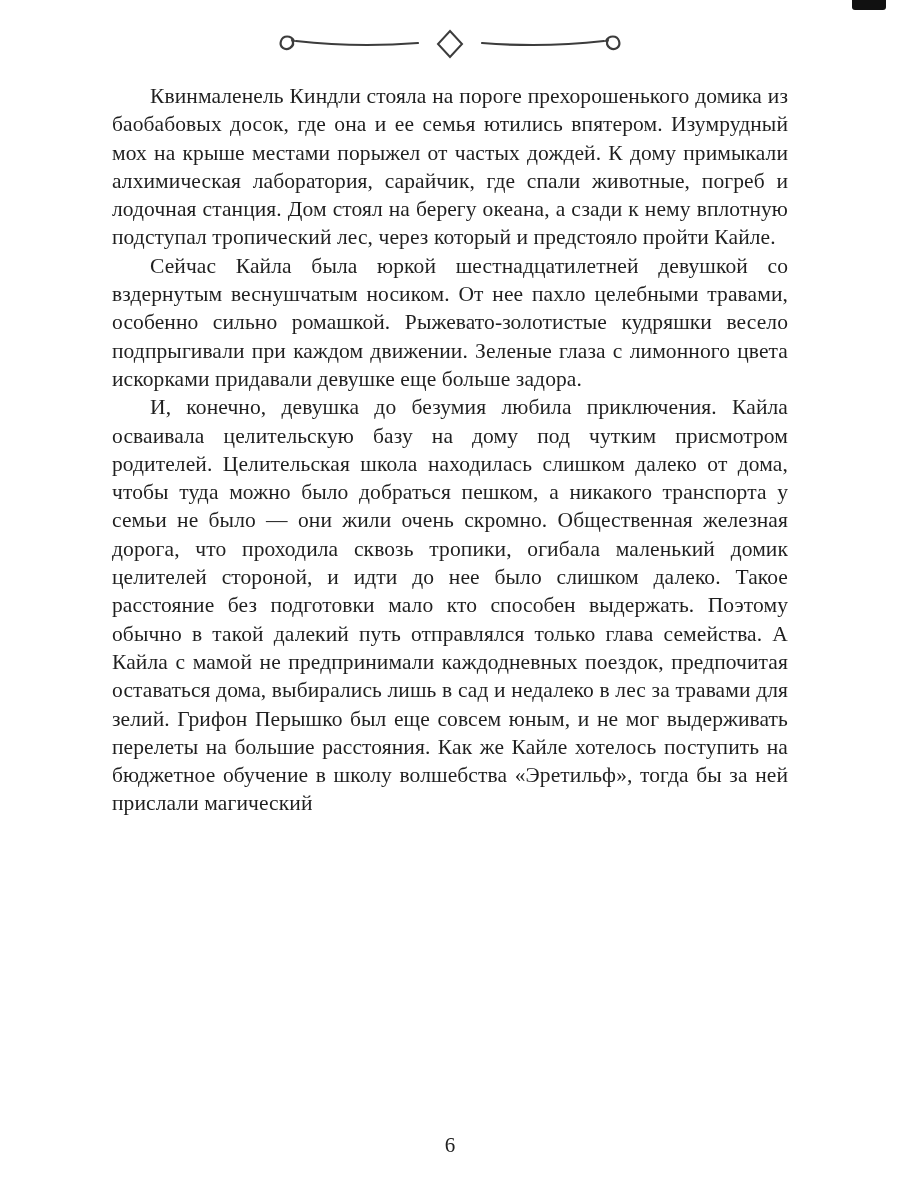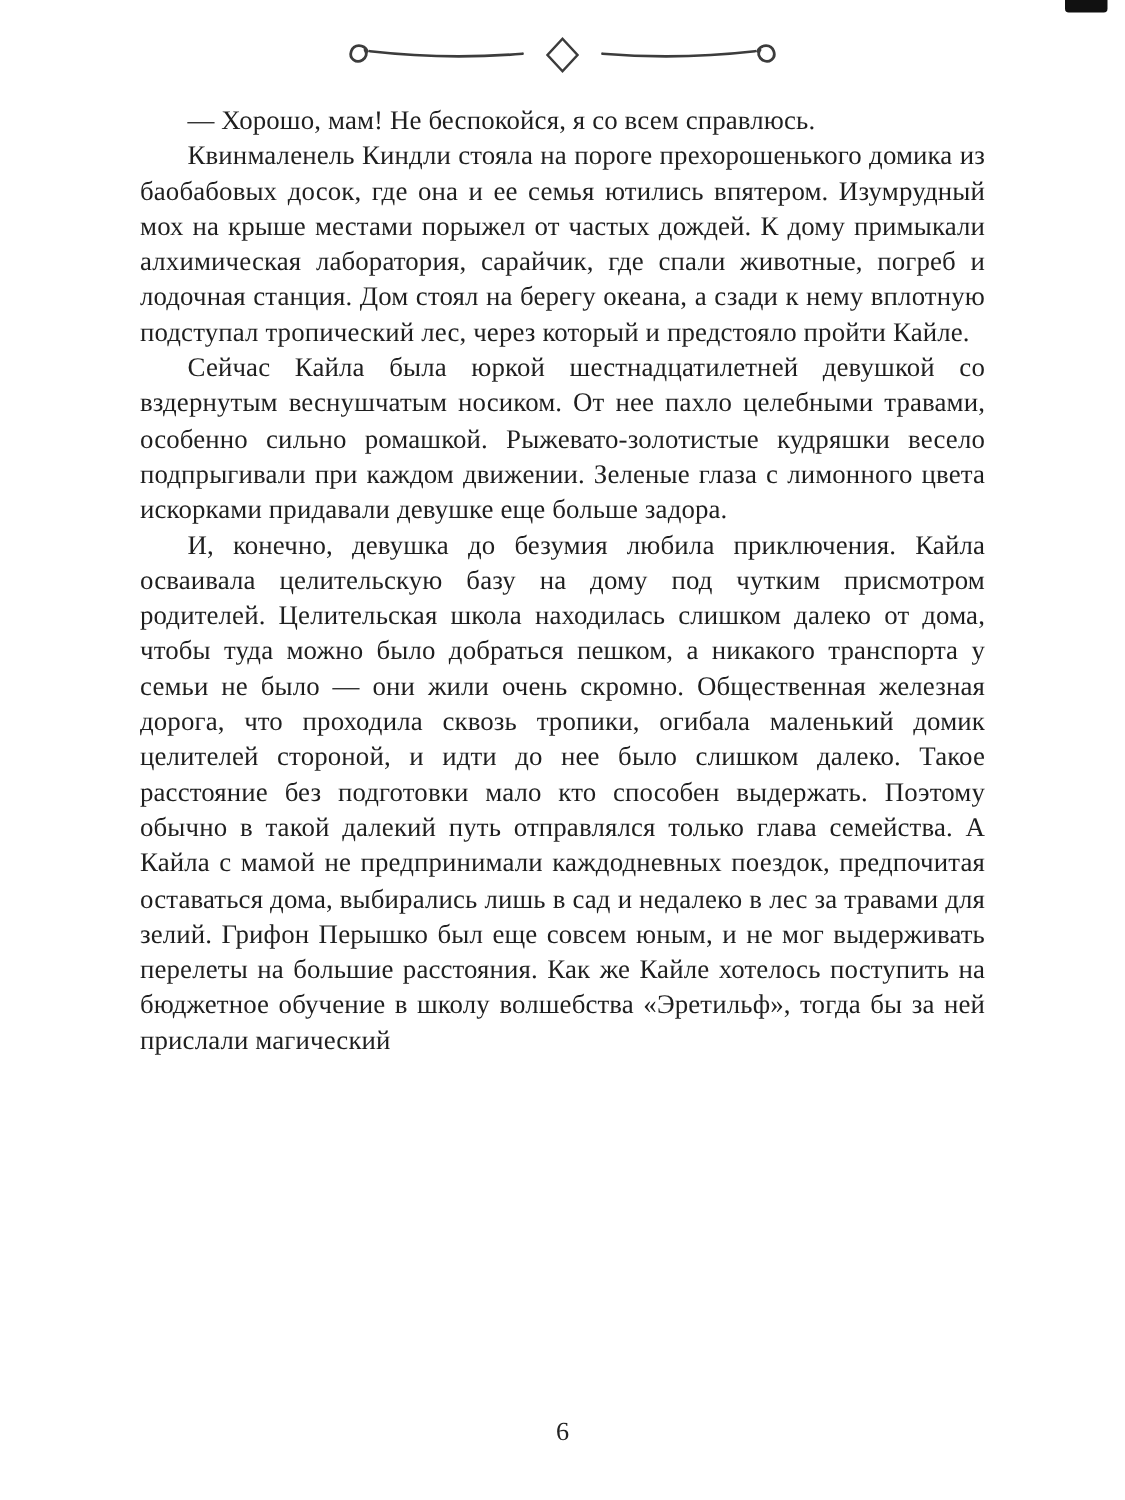--- a/index.html
+++ b/index.html
@@ -76,21 +76,20 @@
 
       <path d="M190,5 L202,18 L190,31 L178,18 Z" stroke-width="2"></path>
 
       <path d="M222,17 C 260,20 300,20 344,15"></path>
 
       <path d="M346,15 c3,-6 11,-6 13,0 c2,6 -4,10 -9,7 c-3,-2 -4,-5 -2,-8"></path>
     </svg>
   </div>
 
   <div class="text-block">
-      <p class="para">— Хорошо, мам! Не беспокойся, я со всем справлюсь.</p>
       <p class="para">Квинмаленель Киндли стояла на пороге прехорошенького домика из баобабовых досок, где она и ее семья ютились впятером. Изумрудный мох на крыше местами порыжел от частых дождей. К дому примыкали алхимическая лаборатория, сарайчик, где спали животные, погреб и лодочная станция. Дом стоял на берегу океана, а сзади к нему вплотную подступал тропический лес, через который и предстояло пройти Кайле.</p>
       <p class="para">Сейчас Кайла была юркой шестнадцатилетней девушкой со вздернутым веснушчатым носиком. От нее пахло целебными травами, особенно сильно ромашкой. Рыжевато-золотистые кудряшки весело подпрыгивали при каждом движении. Зеленые глаза с лимонного цвета искорками придавали девушке еще больше задора.</p>
       <p class="para">И, конечно, девушка до безумия любила приключения. Кайла осваивала целительскую базу на дому под чутким присмотром родителей. Целительская школа находилась слишком далеко от дома, чтобы туда можно было добраться пешком, а никакого транспорта у семьи не было — они жили очень скромно. Общественная железная дорога, что проходила сквозь тропики, огибала маленький домик целителей стороной, и идти до нее было слишком далеко. Такое расстояние без подготовки мало кто способен выдержать. Поэтому обычно в такой далекий путь отправлялся только глава семейства. А Кайла с мамой не предпринимали каждодневных поездок, предпочитая оставаться дома, выбирались лишь в сад и недалеко в лес за травами для зелий. Грифон Перышко был еще совсем юным, и не мог выдерживать перелеты на большие расстояния. Как же Кайле хотелось поступить на бюджетное обучение в школу волшебства «Эретильф», тогда бы за ней прислали магический</p>
     </div>
 
   <div class="page-number">6</div>
 
 </div>
 
 </body></html>

